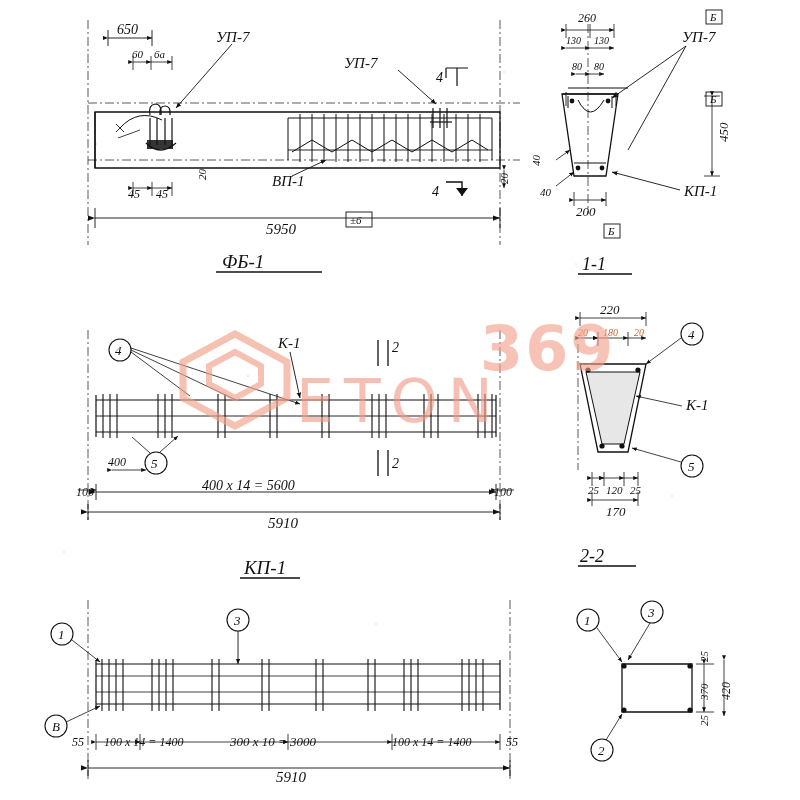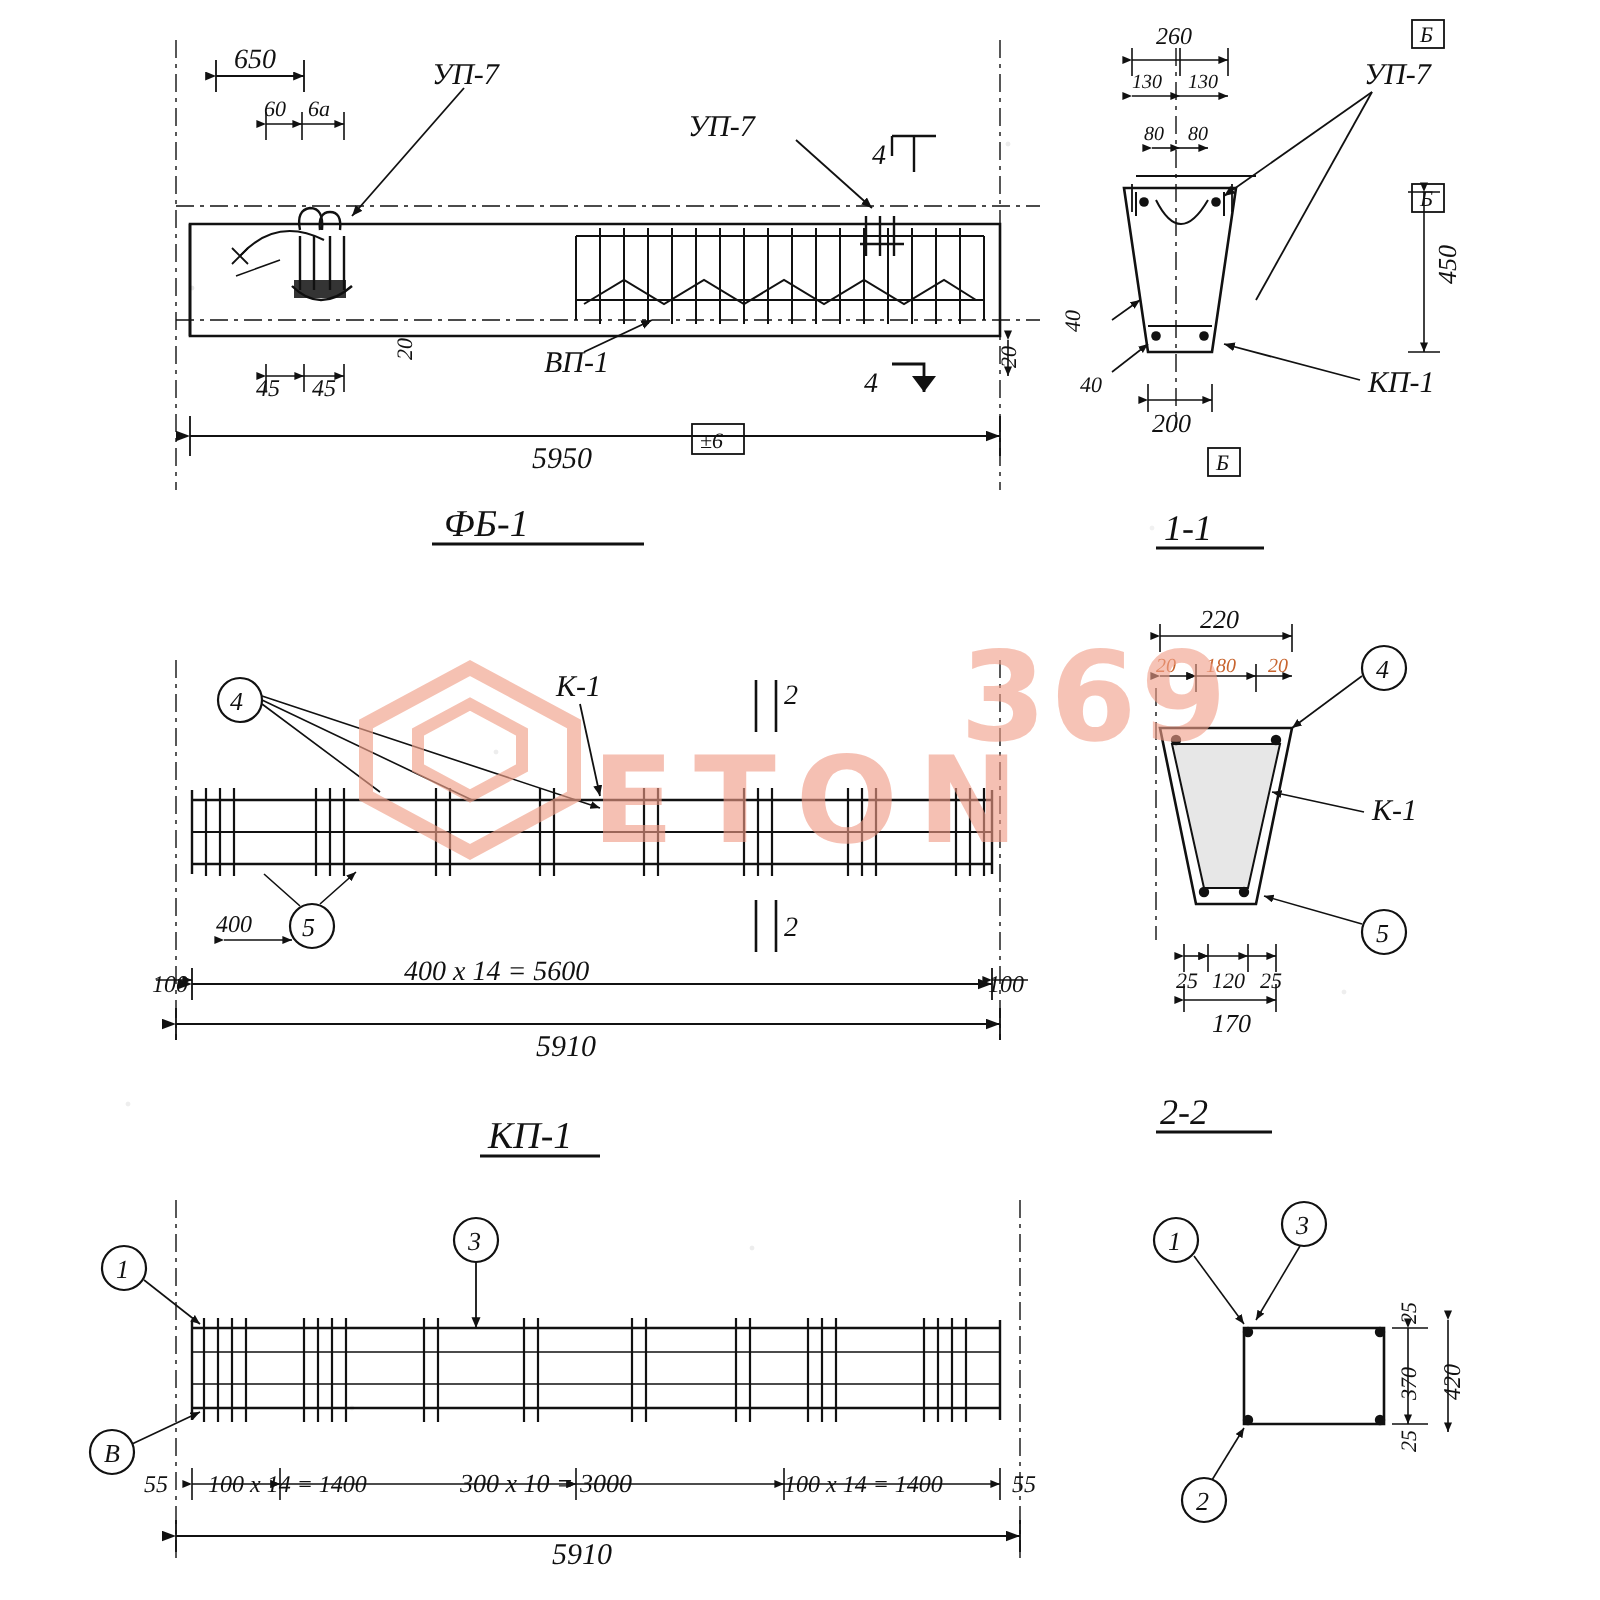--- a/index.html
+++ b/index.html
@@ -34,21 +34,21 @@
   }
   .wm-txt{
     position:absolute;left:178px;top:318px;
     font-family:"DejaVu Sans", sans-serif;
     font-weight:700;font-size:62px;letter-spacing:2px;
     color:#f2a08a;opacity:.62;
   }
   .wm-txt2{
     position:absolute;left:178px;top:368px;
     font-family:"DejaVu Sans", sans-serif;
-    font-weight:700;font-size:60px;letter-spacing:10px;
+    font-weight:400;font-size:60px;letter-spacing:10px;
     color:#f09a86;opacity:.62;
   }
   text{font-family:"Liberation Serif", serif;}
   .hand{font-family:"Liberation Serif", serif;font-style:italic;}
 </style>
 </head>
 <body>
 
 <div id="sheet">
 <svg width="800" height="800" viewBox="0 0 800 800">

